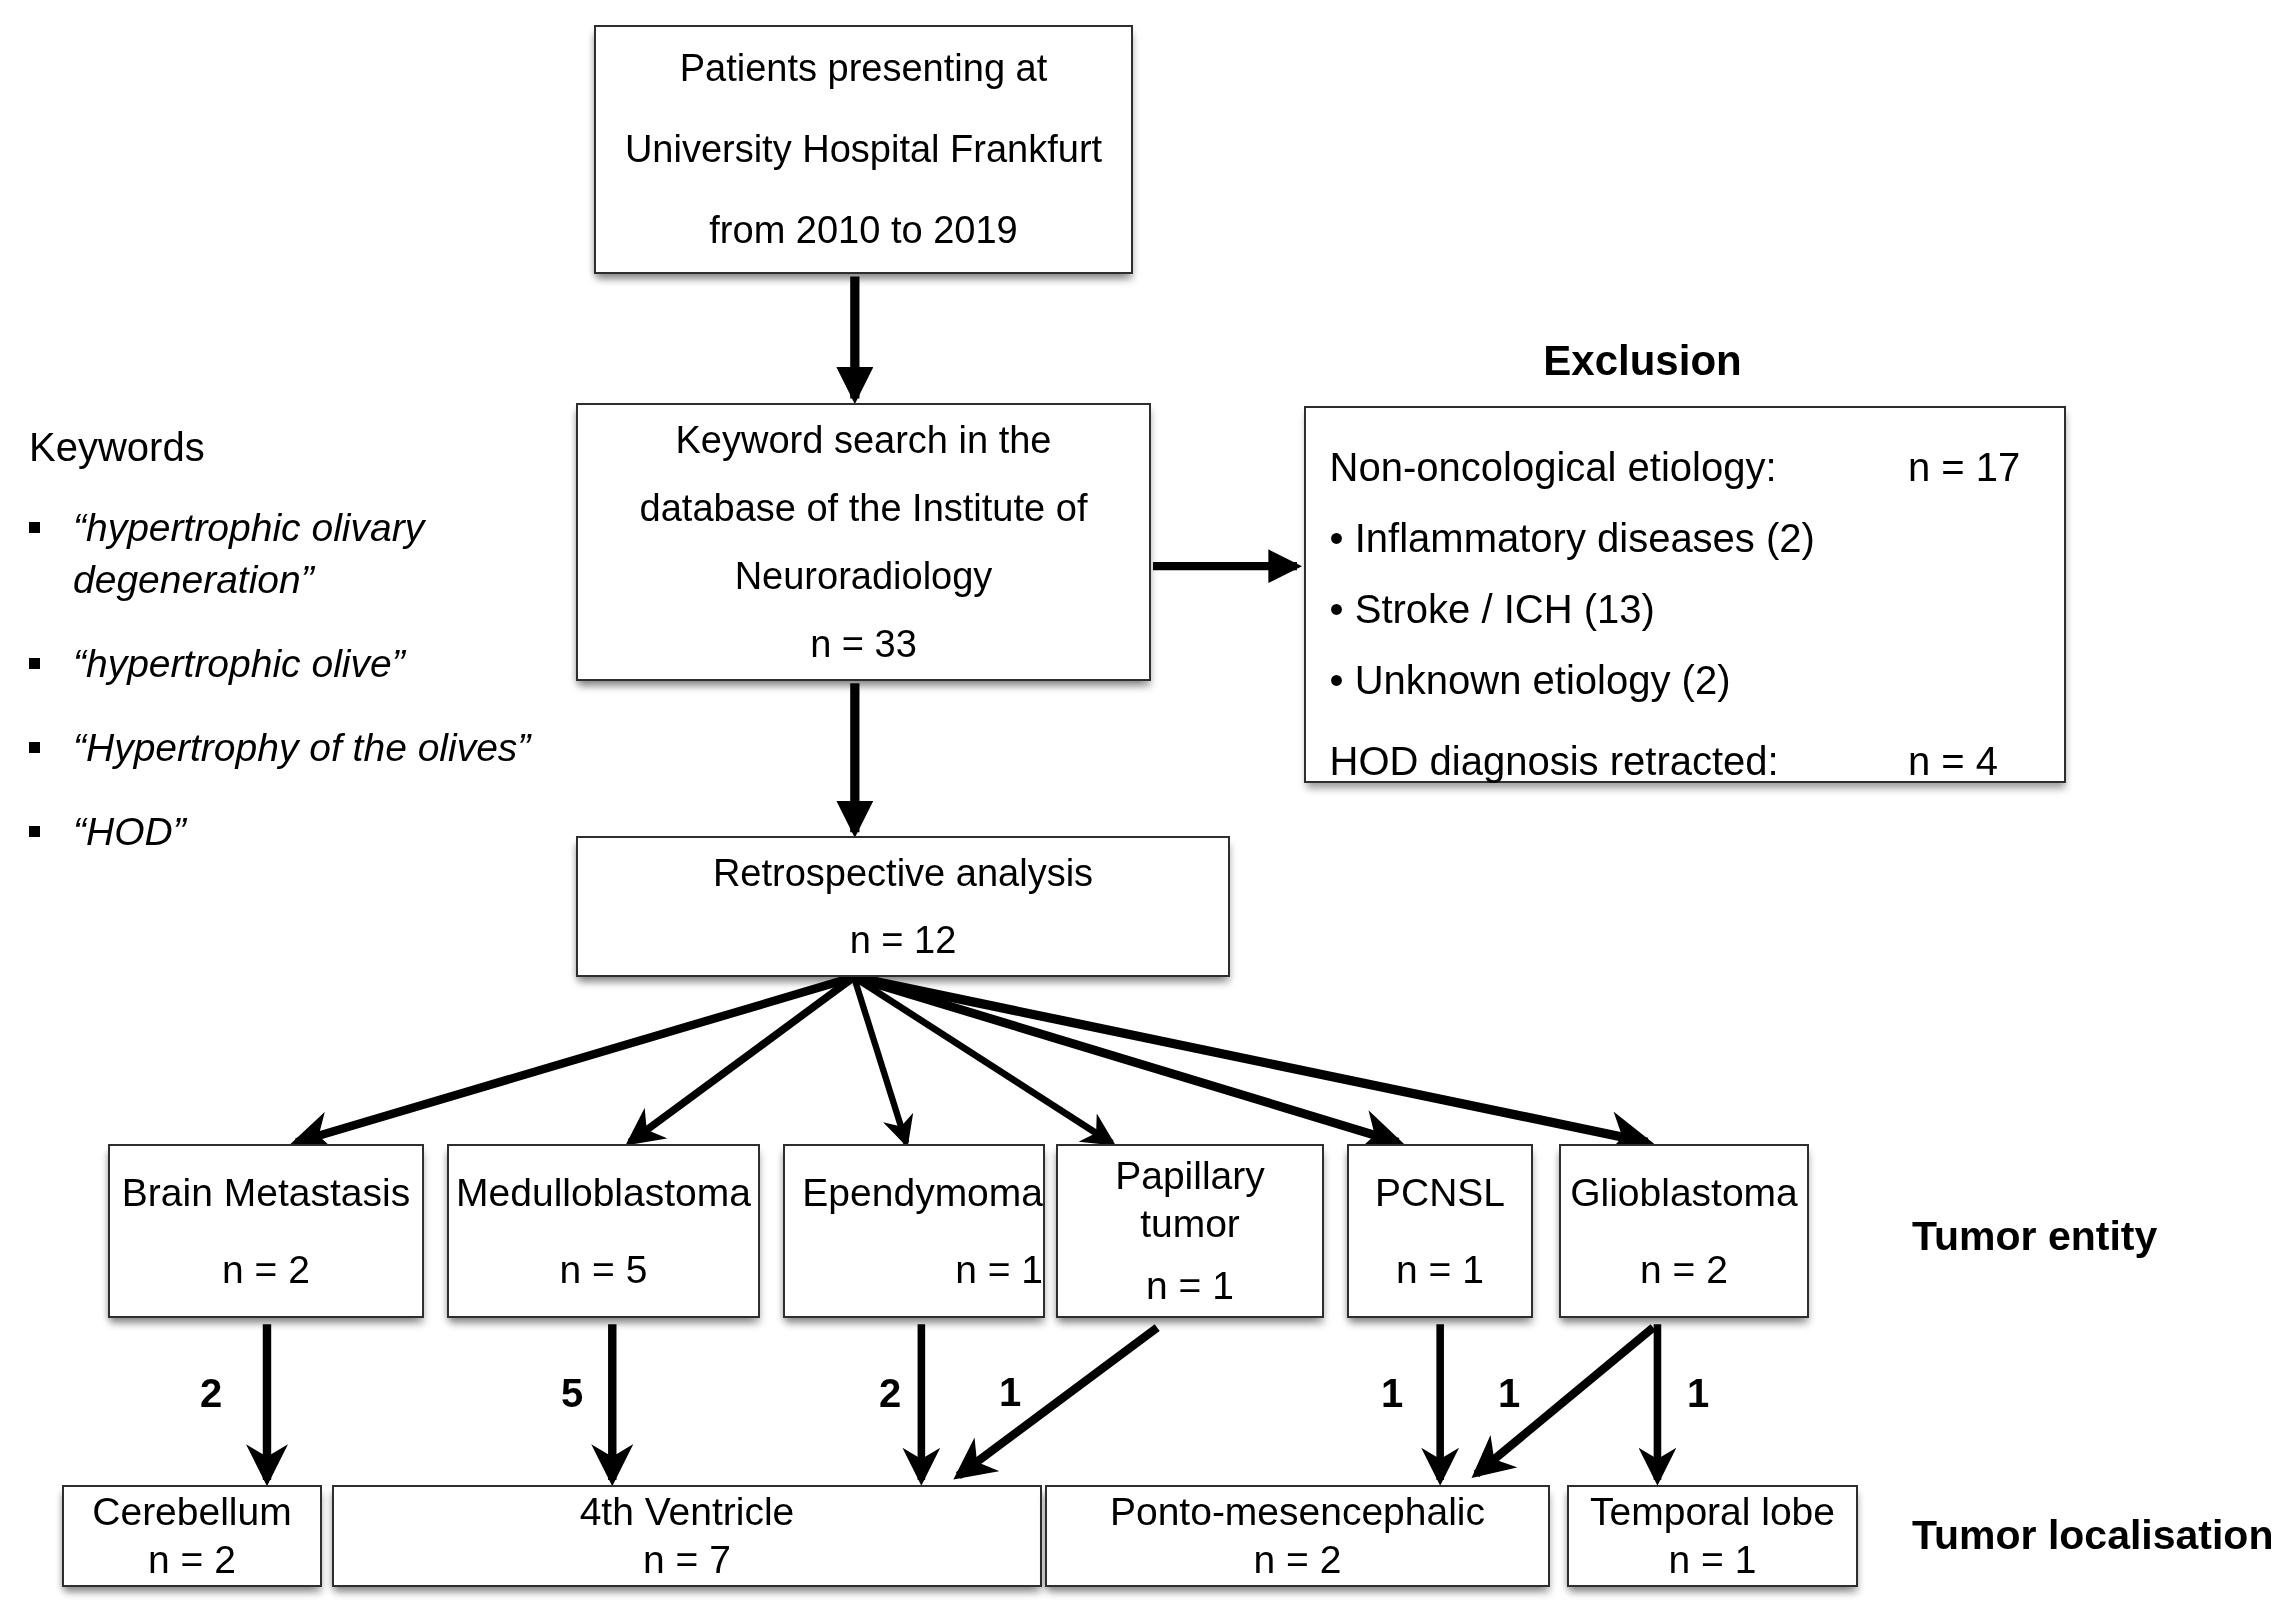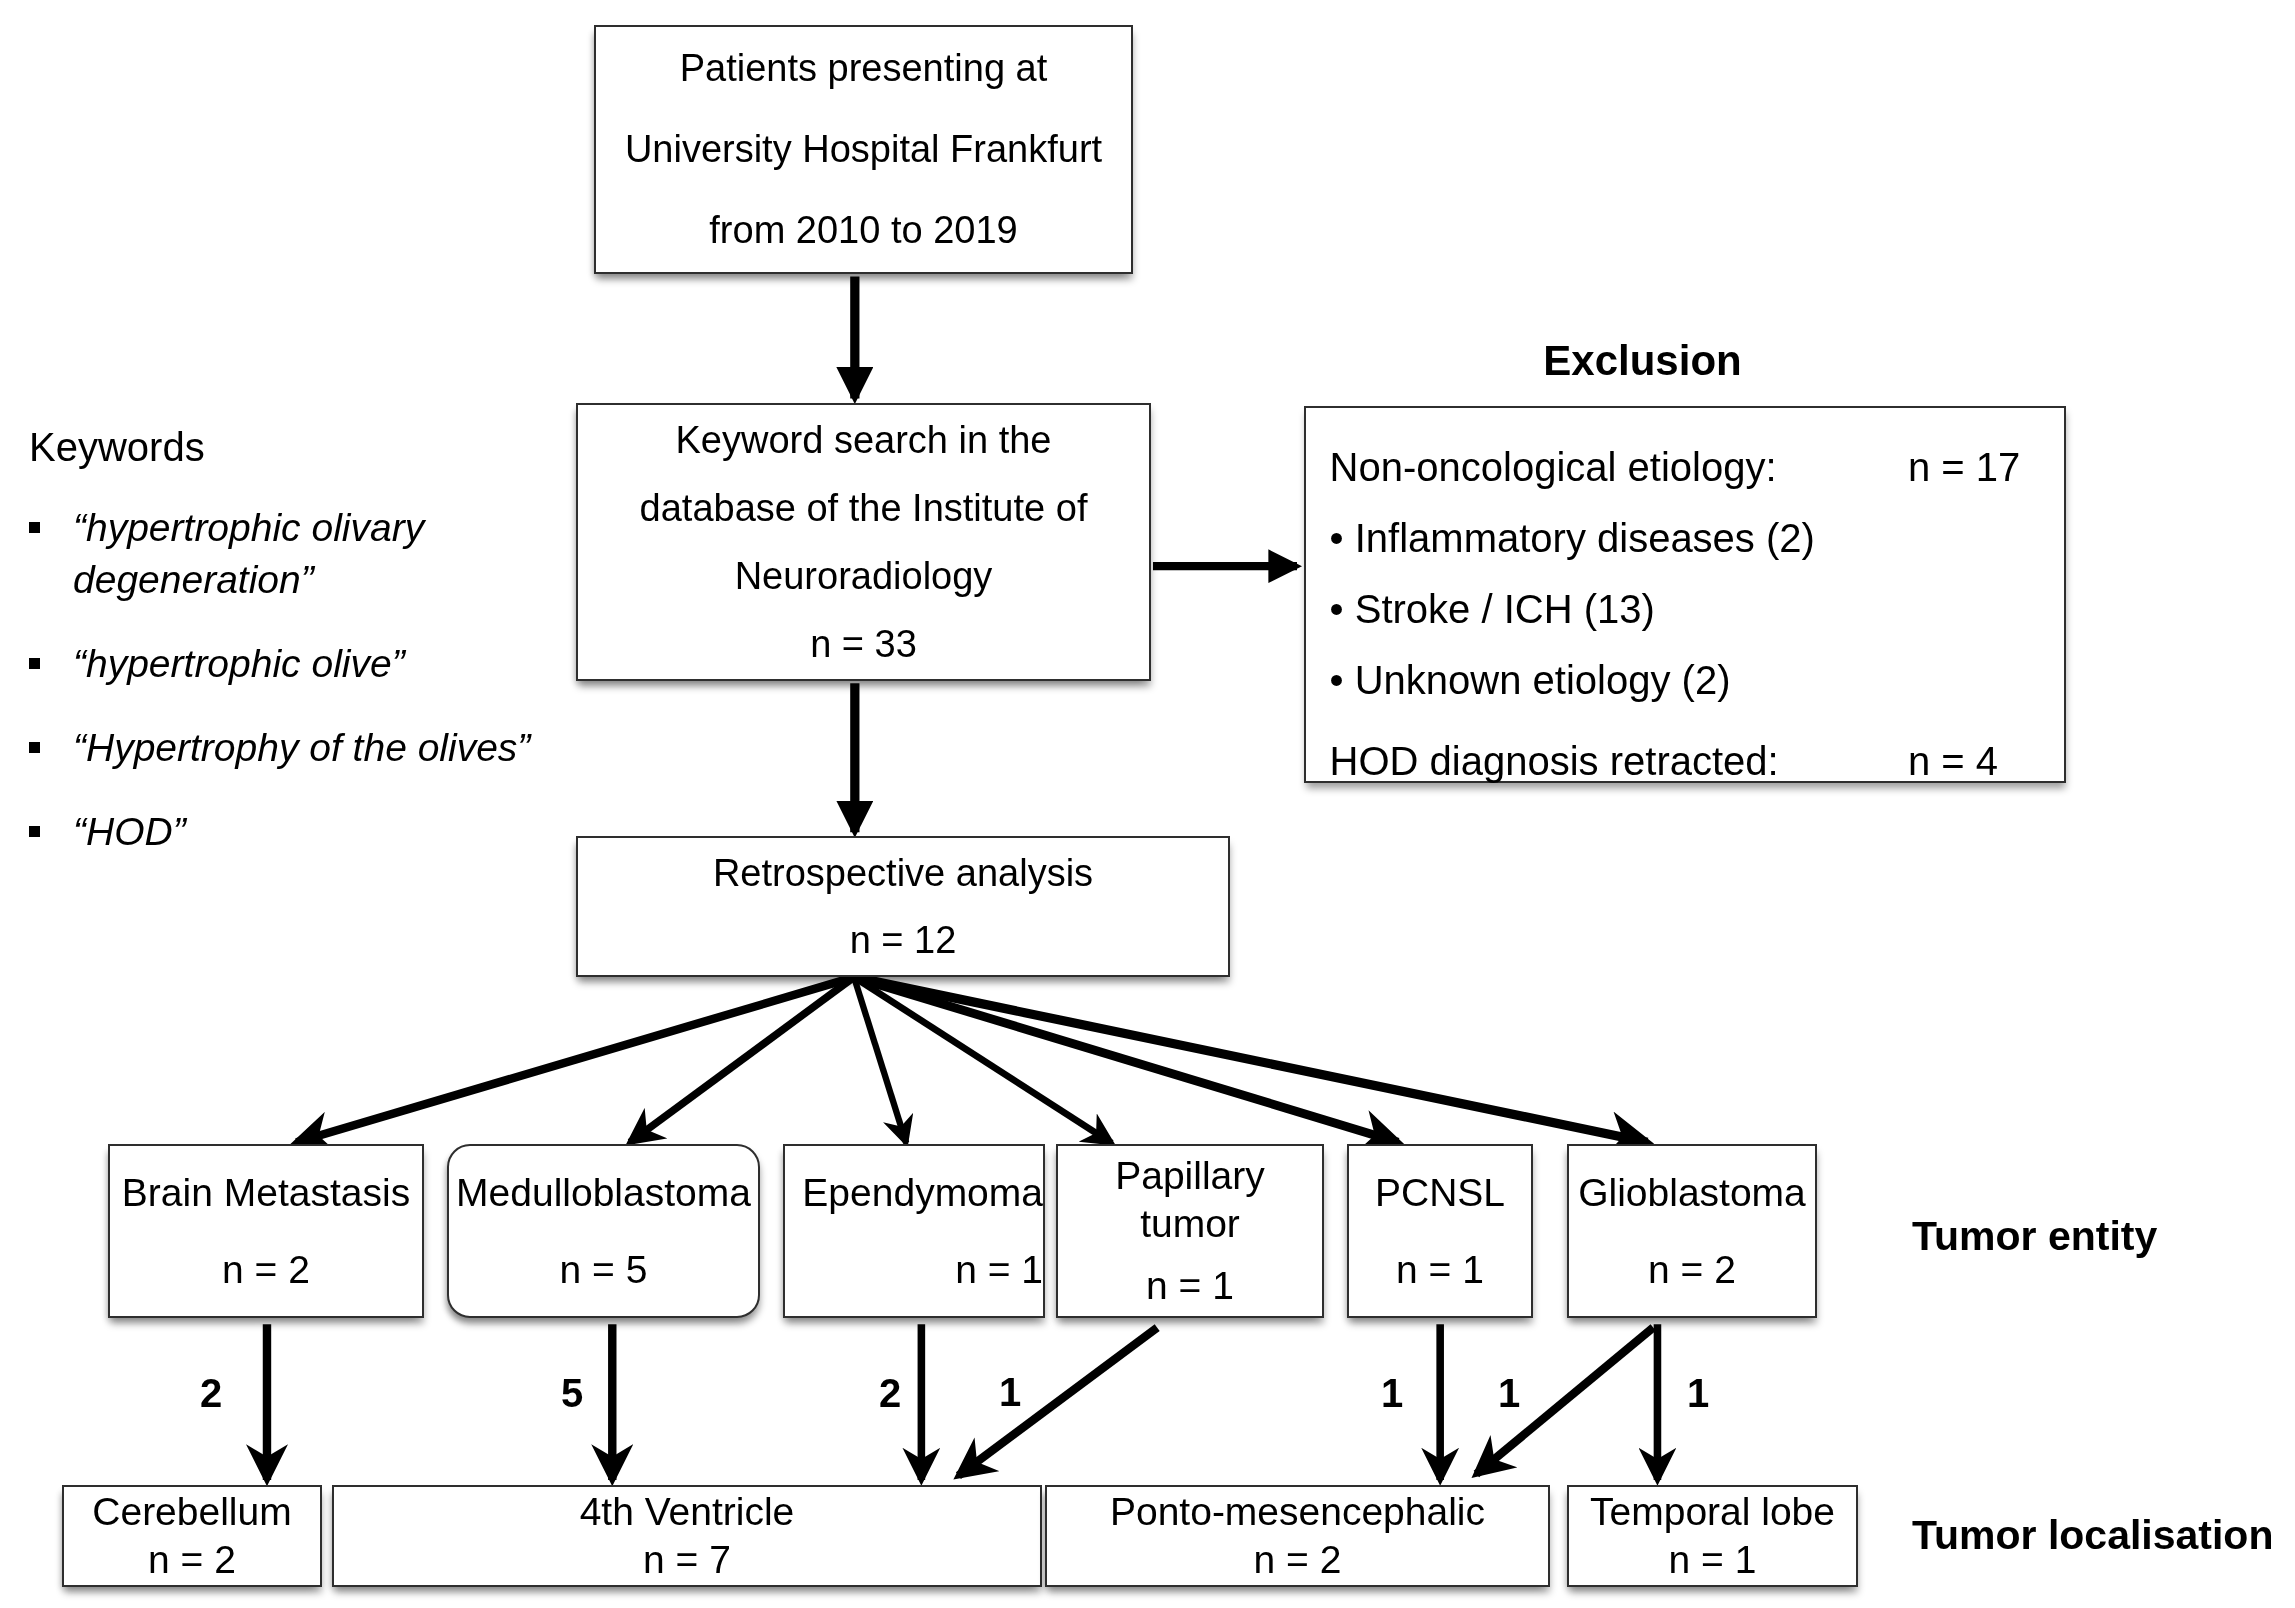--- a/index.html
+++ b/index.html
@@ -151,41 +151,41 @@
   <div class="box retro" style="left:576px;top:836px;width:654px;height:141px;">
     <span class="box-line">Retrospective analysis</span>
     <span class="box-line">n = 12</span>
   </div>
 
   <div class="box entity" style="left:108px;width:316px;">
     <span class="name">Brain Metastasis</span>
 
     <span class="nval">n = 2</span>
   </div>
-  <div class="box entity" style="left:447px;width:313px;border-radius:23px;">
+  <div class="box entity" style="left:447px;width:313px;">
     <span class="name">Medulloblastoma</span>
 
     <span class="nval">n = 5</span>
   </div>
   <div class="box entity" style="left:783px;width:262px;align-items:flex-end;">
     <span class="name">Ependymoma</span>
 
     <span class="nval">n = 1</span>
   </div>
   <div class="box entity two-line" style="left:1056px;width:268px;">
     <span class="name">Papillary</span>
     <span class="name l2">tumor</span>
     <span class="nval">n = 1</span>
   </div>
   <div class="box entity" style="left:1347px;width:186px;">
     <span class="name">PCNSL</span>
 
     <span class="nval">n = 1</span>
   </div>
-  <div class="box entity" style="left:1559px;width:250px;margin-left:8px;">
+  <div class="box entity" style="left:1559px;width:250px;">
     <span class="name">Glioblastoma</span>
 
     <span class="nval">n = 2</span>
   </div>
 
   <div class="count" style="left:211px;top:1393px;">2</div>
   <div class="count" style="left:572px;top:1393px;">5</div>
   <div class="count" style="left:890px;top:1393px;">2</div>
   <div class="count" style="left:1010px;top:1392px;">1</div>
   <div class="count" style="left:1392px;top:1393px;">1</div>

